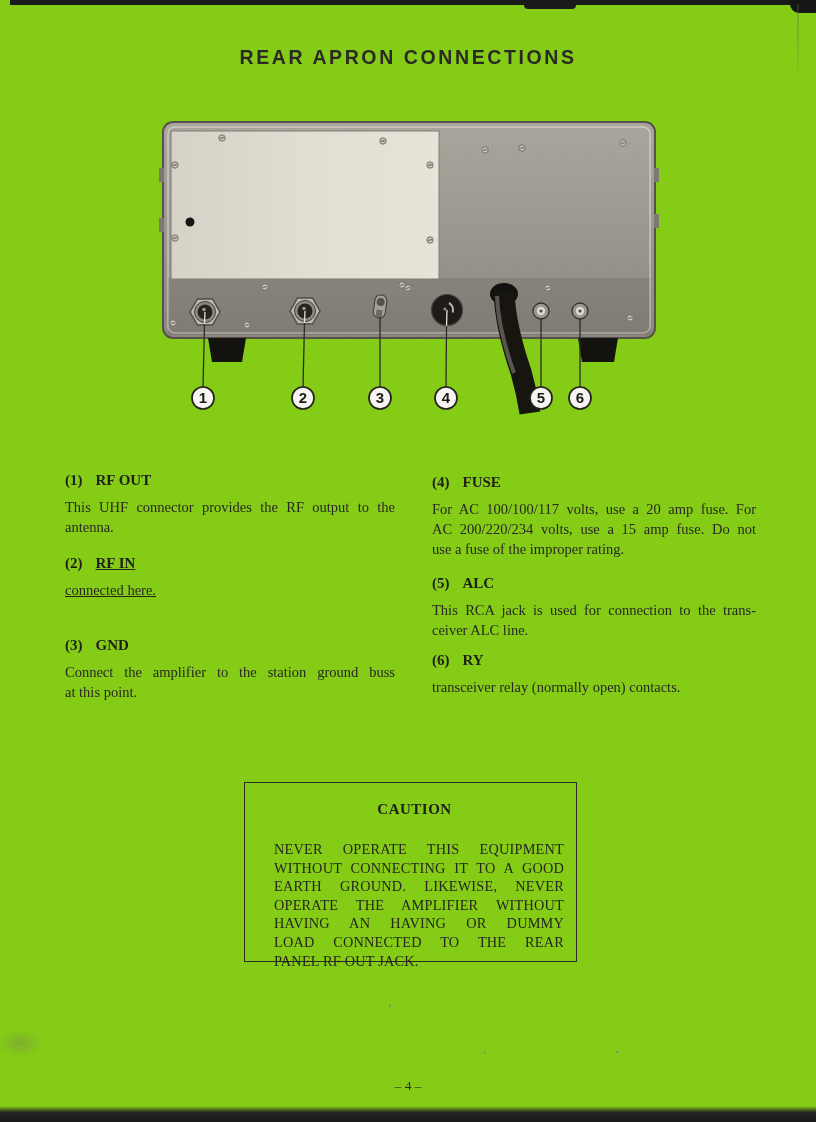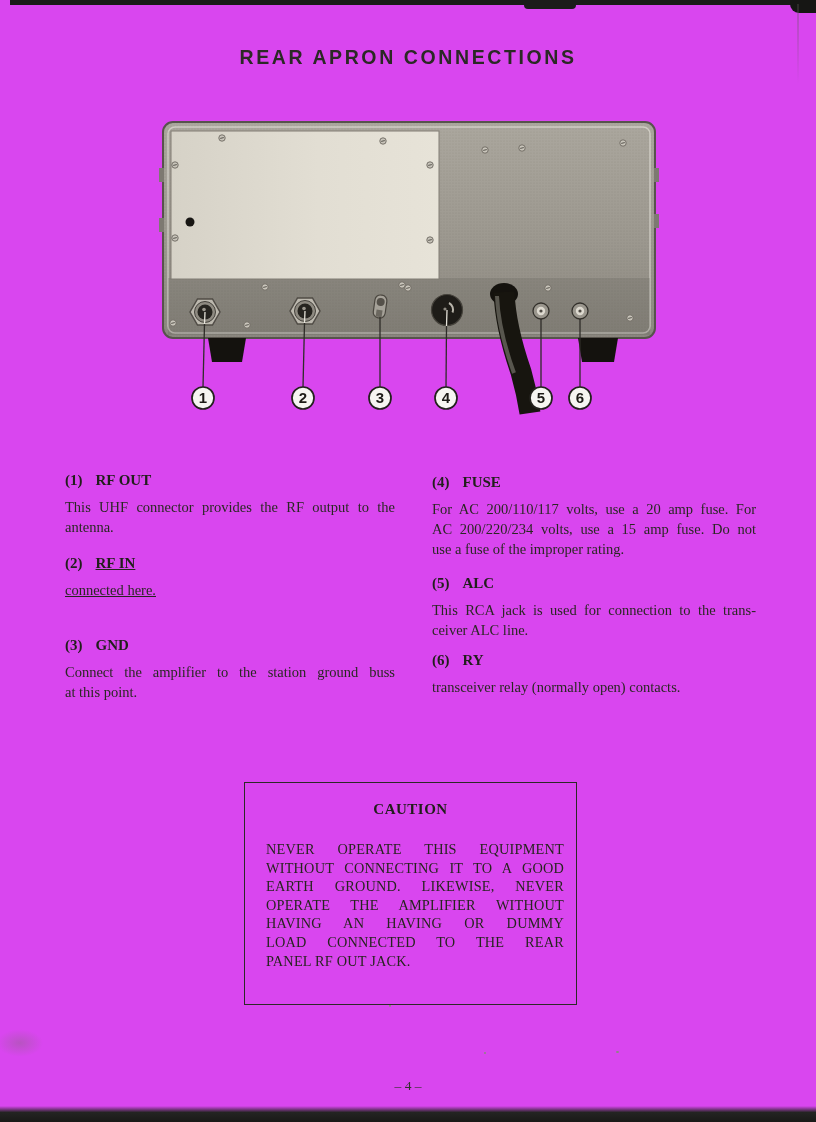--- a/index.html
+++ b/index.html
@@ -1,18 +1,18 @@
 <!DOCTYPE html>
 <html><head>
 <meta charset="utf-8">
 <style>
   html,body { margin:0; padding:0; background:#e9e8e4; }
   .page {
     position:relative; width:816px; height:1122px; margin:0 auto;
-    background:#d946ef; overflow:hidden;
+    background:#84cc16; overflow:hidden;
     font-family:"Liberation Serif", serif; color:#26241f;
   }
   
   .scan-bar-top { position:absolute; left:10px; right:0; top:0; height:5px; background:#1b1b19; }
   .scan-blob-top { position:absolute; left:524px; top:0; width:52px; height:9px; background:#1b1b19; border-radius:0 0 4px 4px; }
   .scan-corner-tr { position:absolute; right:0; top:0; width:26px; height:13px; background:#161614; border-bottom-left-radius:9px; }
   .scan-edge-tr { position:absolute; right:17px; top:4px; width:2px; height:80px;
     background:linear-gradient(to bottom, rgba(90,88,82,.35), rgba(90,88,82,0)); }
   .scan-bar-bottom { position:absolute; left:0; right:0; top:1106px; height:16px;
     background:linear-gradient(to bottom, rgba(70,70,66,0), #242422 40%, #191917); }
@@ -35,22 +35,22 @@
   .sec-left  { left:65px;  width:330px; }
   .sec-right { left:432px; width:324px; }
   .sec-heading { font-weight:bold; font-size:15px; line-height:18px; margin-bottom:8px; color:#211f1b; }
   .sec-heading .num { display:inline-block; margin-right:13px; }
   .sec-body { font-size:14.5px; line-height:20px; color:#2a2823; }
   .jline { text-align:justify; text-align-last:justify; }
   .jline.jlast { text-align-last:left; }
 
   
   .caution-box {
-    position:absolute; left:244px; top:782px; width:333px; height:223px;
-    border:1.6px solid #2c2a26; box-sizing:border-box; background:transparent;
+    position:absolute; left:244px; top:782px; width:333px; height:180px;
+    border:1.6px solid #2c2a26; box-sizing:border-box; background:transparent;padding-left:8px;
   }
   .caution-title { margin-top:17px; text-align:center; font-weight:bold; font-size:15px; line-height:19px; letter-spacing:.5px; color:#201e1a; }
   .caution-body { margin:21px 12px 0 21px; font-size:14.3px; line-height:18.6px; letter-spacing:.2px; color:#27251f; }
 
   .page-number { position:absolute; top:1078px; left:0; width:100%; text-align:center; font-size:13.5px; color:#33312c; }
 
   svg text.callout-num { font-family:"Liberation Sans", sans-serif; font-weight:bold; font-size:15px; fill:#1d1b17; }
 </style>
 </head>
 <body>
@@ -232,21 +232,21 @@
         <div class="jline">Connect the amplifier to the station ground buss</div>
         <div class="jline jlast">at this point.</div>
       </div>
   </div>
 
   <div class="section sec-right" style="top:473px;">
     <div class="sec-heading">
       <span class="num">(4)</span><span>FUSE</span>
     </div>
     <div class="sec-body">
-        <div class="jline">For AC 200/110/117 volts, use a 20 amp fuse. For</div>
+        <div class="jline">For AC 100/100/117 volts, use a 20 amp fuse. For</div>
         <div class="jline">AC 200/220/234 volts, use a 15 amp fuse. Do not</div>
         <div class="jline jlast">use a fuse of the improper rating.</div>
       </div>
   </div>
 
   <div class="section sec-right" style="top:574px;">
     <div class="sec-heading">
       <span class="num">(5)</span><span>ALC</span>
     </div>
     <div class="sec-body">

